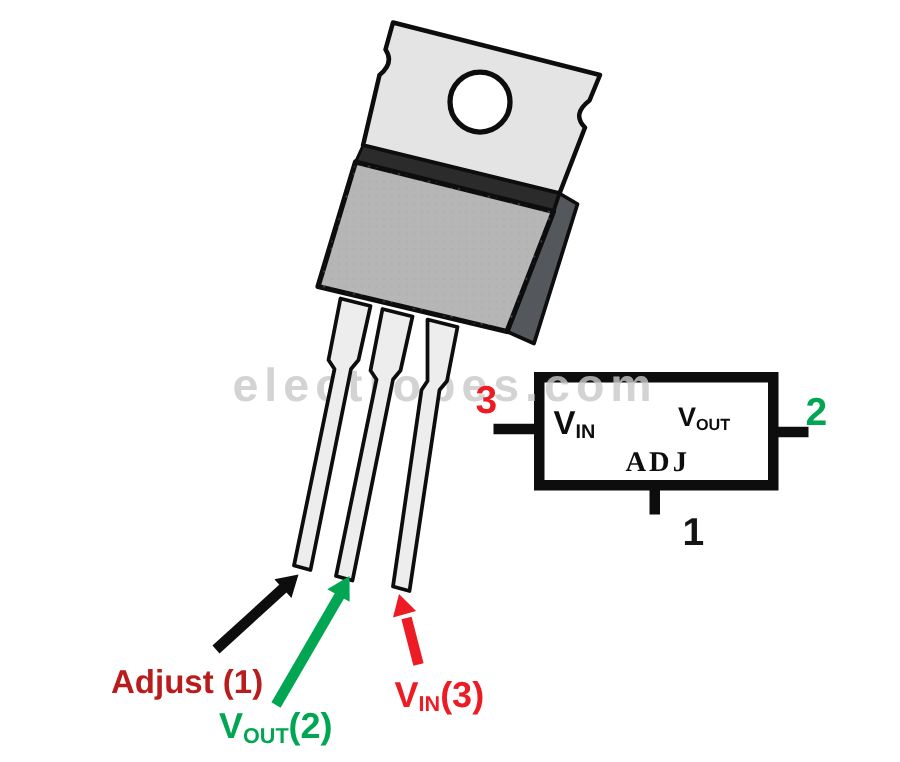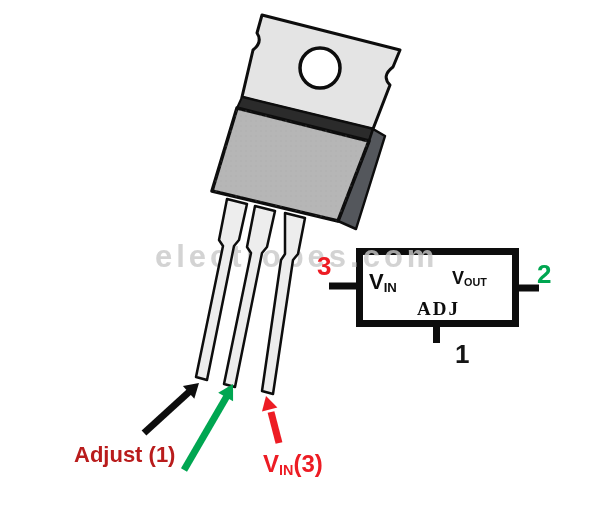--- a/index.html
+++ b/index.html
@@ -67,20 +67,21 @@
 
     <line x1="184" y1="470" x2="227" y2="396" stroke="#00a651" stroke-width="7"></line>
     <polygon points="233,384 233.1,401.2 218.2,392.8" fill="#00a651"></polygon>
 
     <line x1="279" y1="443" x2="271" y2="412" stroke="#ed1c24" stroke-width="7"></line>
     <polygon points="266,396 277.4,407.4 262,411.6" fill="#ed1c24"></polygon>
   </svg>
 
   <div class="lbl" id="lbl-adjust">Adjust (1)</div>
 
+  <div class="lbl" id="lbl-vout"><span>V</span><sub>OUT</sub><span>(2)</span></div>
 
   <div class="lbl" id="lbl-vin"><span>V</span><sub>IN</sub><span>(3)</span></div>
 
   <div class="lbl" id="box-vin"><span>V</span><sub>IN</sub></div>
 
   <div class="lbl" id="box-vout"><span>V</span><sub>OUT</sub></div>
 
   <div class="lbl" id="box-adj">ADJ</div>
 
   <div class="lbl" id="pin3">3</div>

